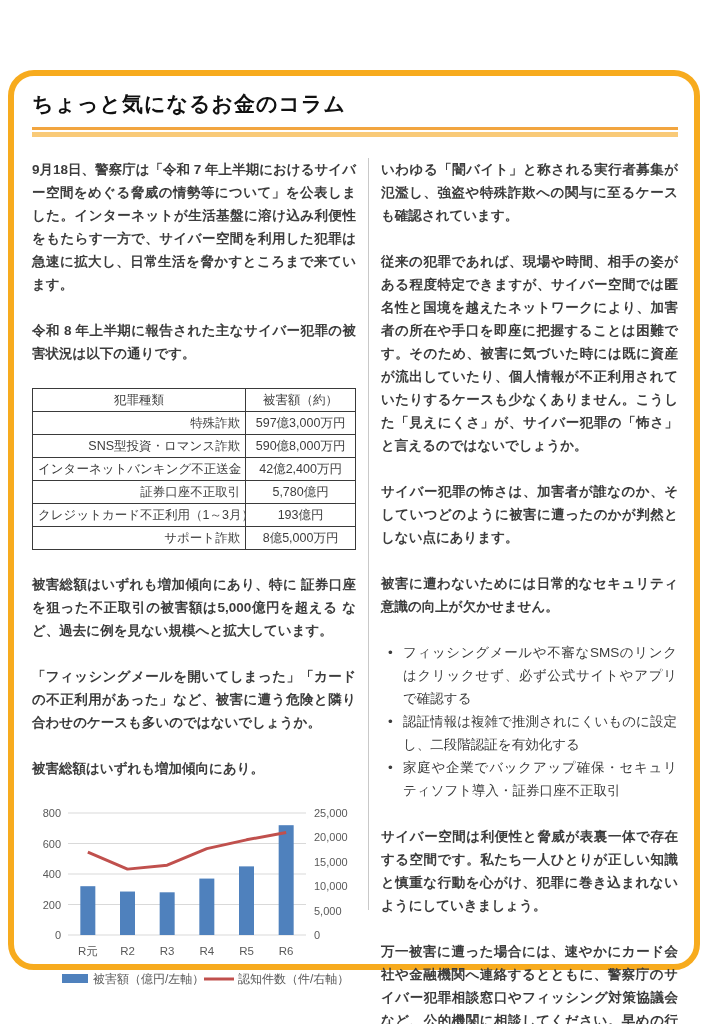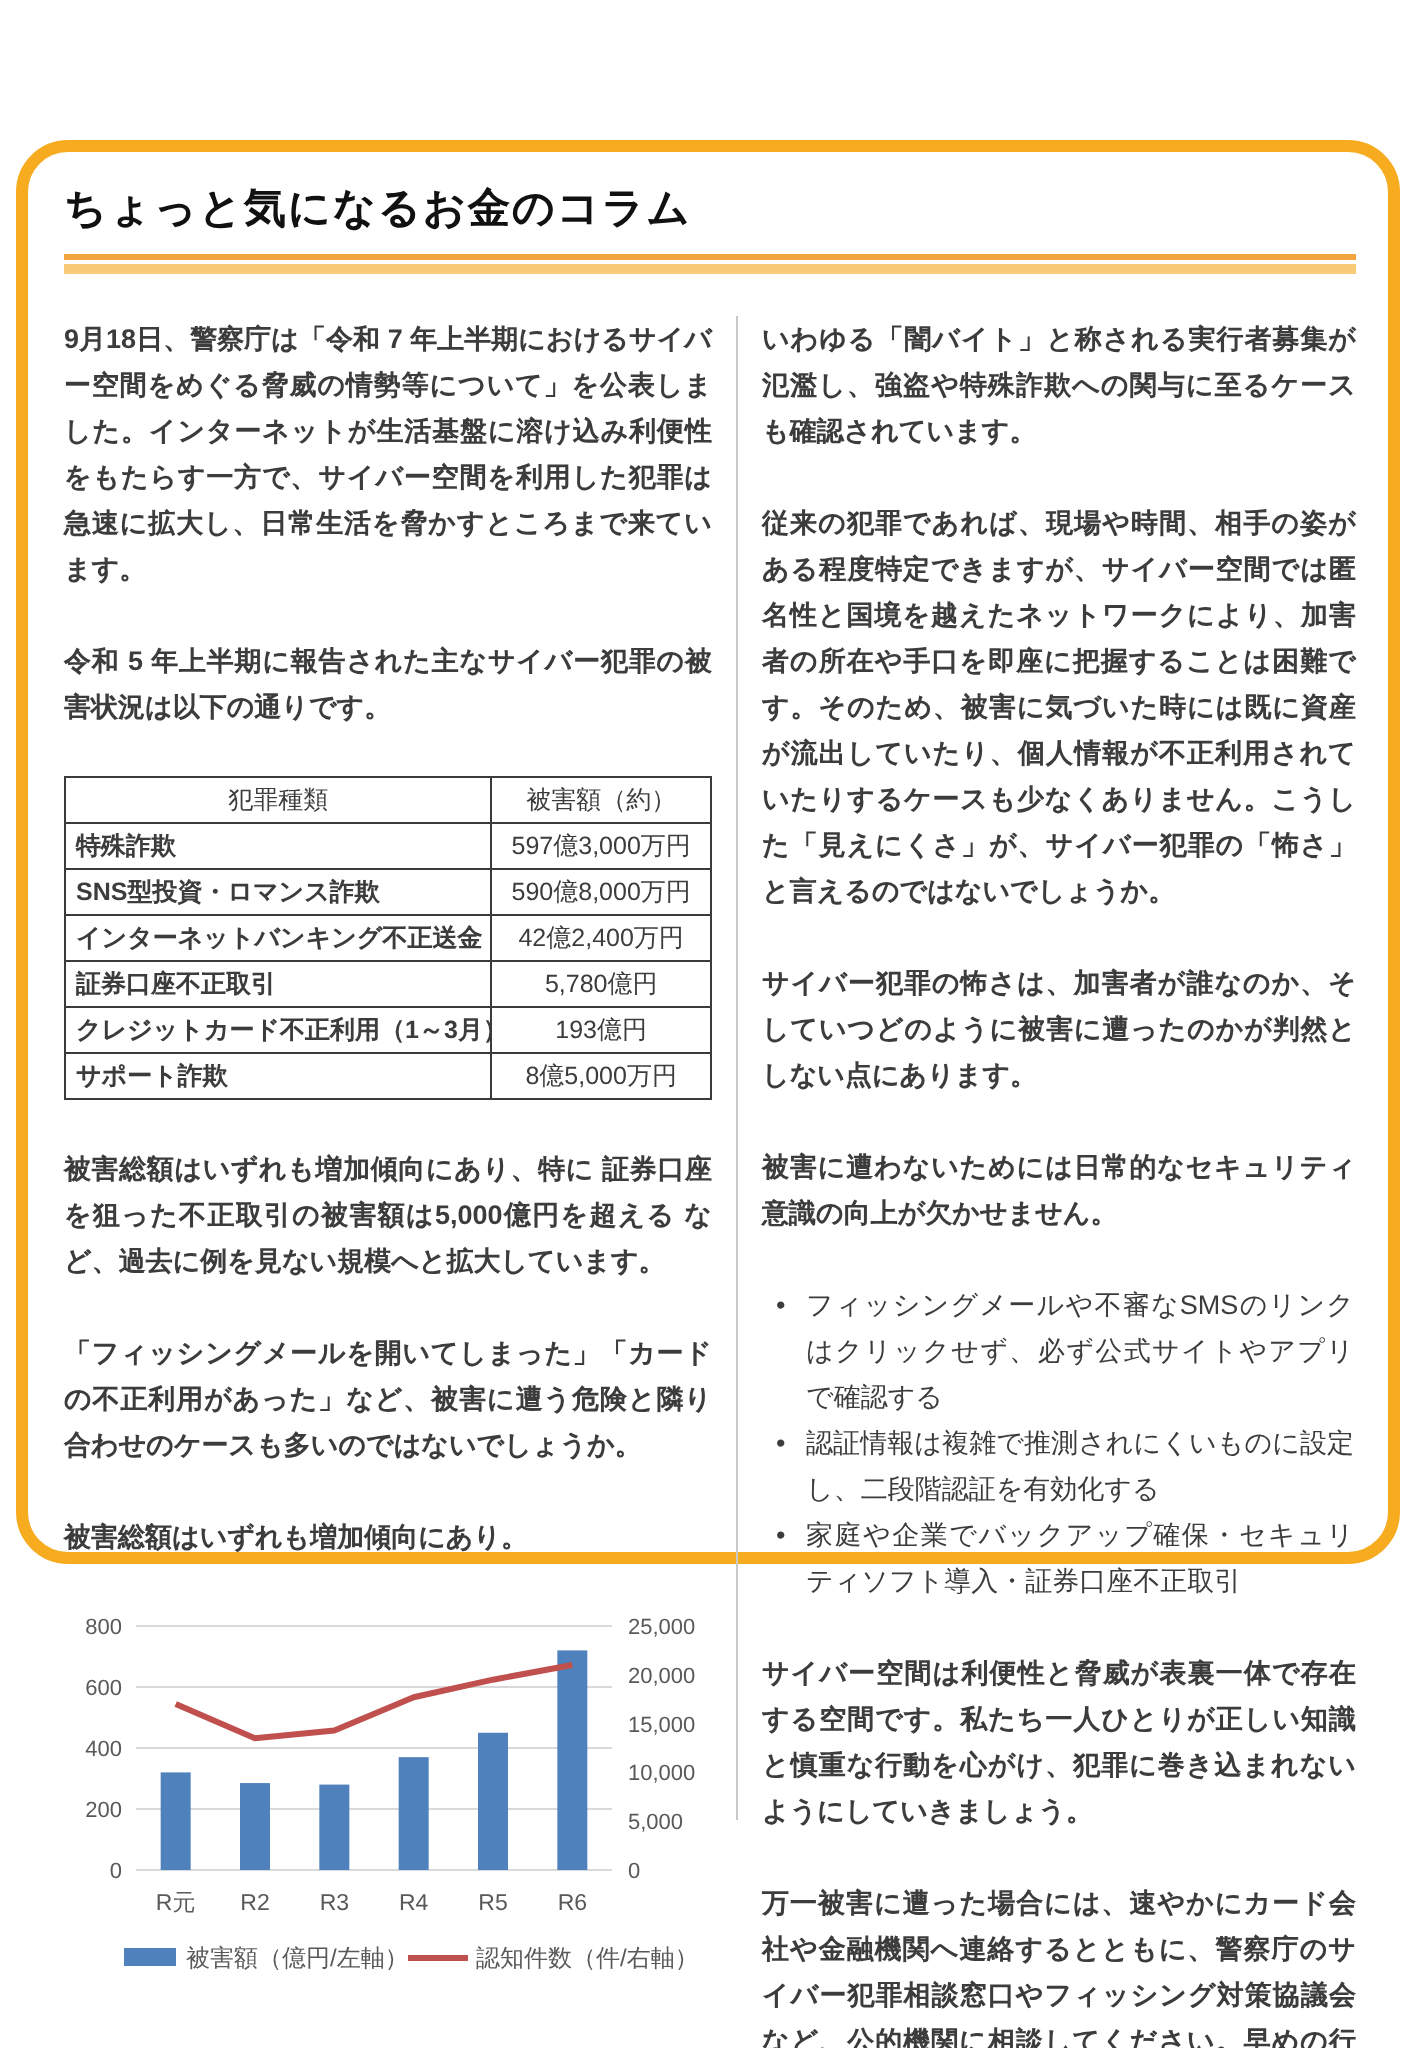--- a/index.html
+++ b/index.html
@@ -3,21 +3,21 @@
 <meta charset="utf-8">
 <style>
   html,body { margin:0; padding:0; }
   body {
     width:709px; height:1024px; position:relative; background:#ffffff;
     font-family:"Liberation Sans","DejaVu Sans",sans-serif;
     color:#3c3c3c;
   }
   .frame {
     position:absolute; left:8px; top:70px;
-    box-sizing:border-box; width:692px; height:712px;
+    box-sizing:border-box; width:692px; height:900px;
     border:6px solid #F7AB1E; border-radius:26px;
     padding:14px 16px 0 18px;
     background:#ffffff;
   }
   .page-title {
     margin:0; font-size:21px; font-weight:bold; color:#111111;
     letter-spacing:1px;
   }
   .rule-thin { height:0; border-top:3px solid #F2A53F; margin-top:9px; }
   .rule-band { height:5px; background:#F9CA78; margin-top:2px; }
@@ -25,21 +25,21 @@
   .col { width:324px; font-size:13.5px; line-height:23px; text-align:justify; }
   .col p { margin:0 0 23px 0;font-weight:bold; }
   .divider { width:1px; height:752px; background:#c9c9c9; margin:0 12px; flex:none; }
 
   table.damage { border-collapse:collapse; width:100%; margin:0 12px 23px 0; table-layout:fixed;padding-left:40px; }
   table.damage th, table.damage td {
     border:1px solid #3a3a3a; font-size:12.5px; font-weight:normal;
     padding:0 5px; height:22px; line-height:20px; overflow:hidden; white-space:nowrap;
   }
   table.damage th { text-align:center; }
-  table.damage td.crime { text-align:left;font-weight:bold; }
+  table.damage td.crime { text-align:right; }
   table.damage td.amount { text-align:center; }
   col.c1 { width:66%; } col.c2 { width:34%; }
 
   ul.bullets { margin:0 1px 23px 0; padding:0 0 0 22px; list-style:none; }
   ul.bullets li { position:relative; margin:0; }
   ul.bullets li::before { content:"\2022"; position:absolute; left:-15px; top:0; }
 
   .chart-wrap { margin:2px 0 12px 0; }
   .chart-wrap svg text { font-family:"Liberation Sans","DejaVu Sans",sans-serif; }
 </style>
@@ -48,21 +48,21 @@
 
 <div class="frame">
   <h1 class="page-title">ちょっと気になるお金のコラム</h1>
   <div class="rule-thin"></div>
   <div class="rule-band"></div>
 
   <div class="columns">
 
     <div class="col">
       <p>9月18日、警察庁は「令和 7 年上半期におけるサイバー空間をめぐる脅威の情勢等について」を公表しました。インターネットが生活基盤に溶け込み利便性をもたらす一方で、サイバー空間を利用した犯罪は急速に拡大し、日常生活を脅かすところまで来ています。</p>
-      <p>令和 5 年上半期に報告された主なサイバー犯罪の被害状況は以下の通りです。</p>
+      <p>令和 8 年上半期に報告された主なサイバー犯罪の被害状況は以下の通りです。</p>
 
       <table class="damage">
         <colgroup>
             <col class="c1">
             <col class="c2">
           </colgroup>
         <thead>
           <tr>
             <th>犯罪種類</th>
             <th>被害額（約）</th>

